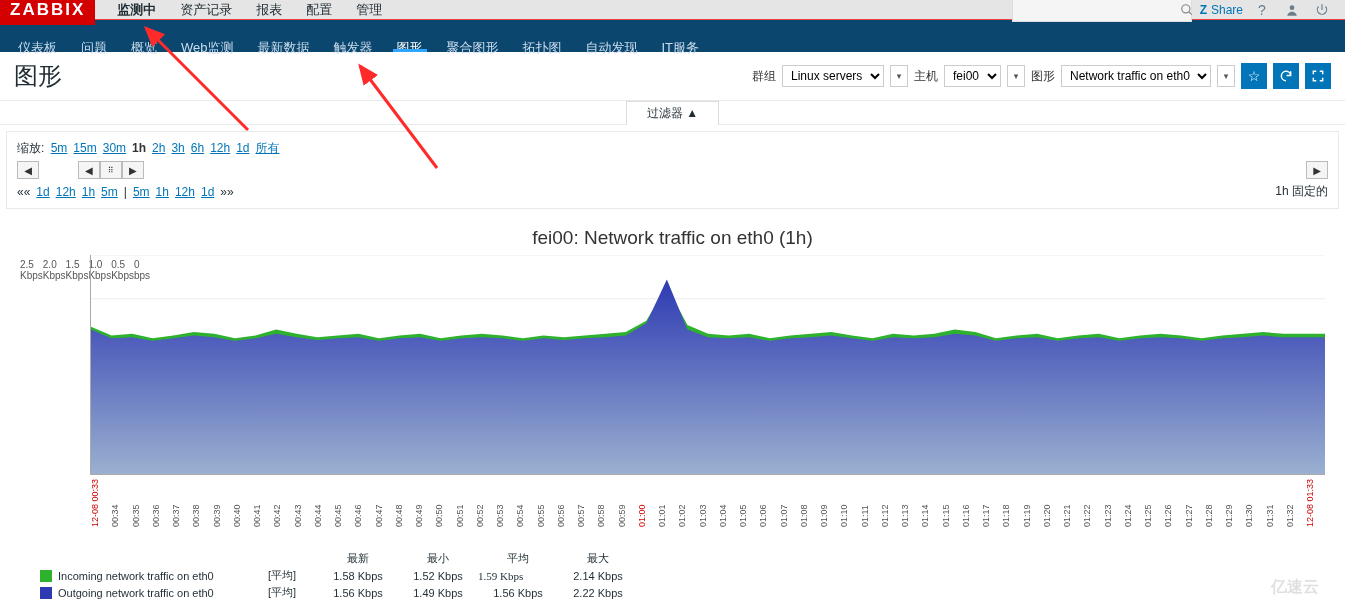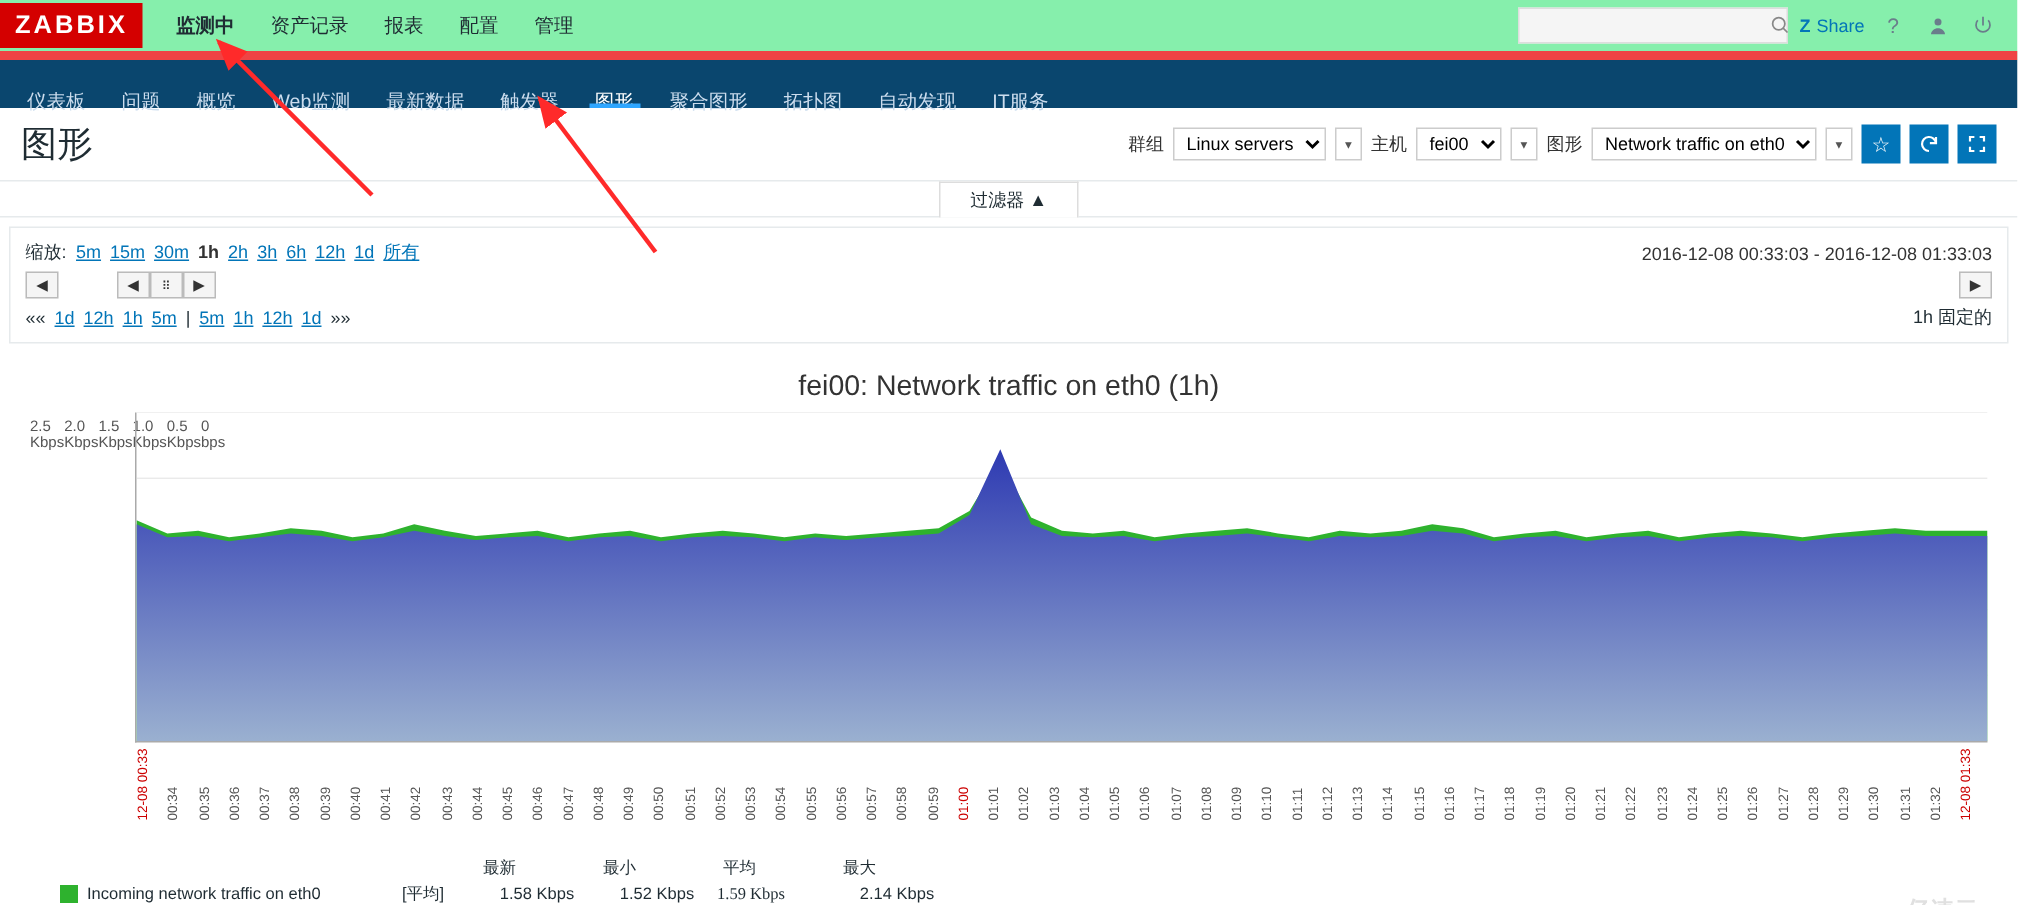--- a/index.html
+++ b/index.html
@@ -1,17 +1,17 @@
 <!DOCTYPE html>
 <html><head>
 <meta charset="utf-8">
 <style>
 *{box-sizing:border-box;margin:0;padding:0;font-family:Arial,"Microsoft YaHei",sans-serif}
 body{background:#fff;font-size:12px;color:#1f2c33;width:1345px}
-.header{display:flex;align-items:center;height:40px;background:#86efac;border-bottom:6px solid #ef4444}
+.header{display:flex;align-items:center;height:20px;background:#e5e5e5;border-bottom:1px solid #ef4444}
 .logo{background:#d40000;color:#fff;font-weight:bold;font-size:17px;letter-spacing:2px;padding:5px 10px;margin-right:10px}
 .top-nav{display:flex;height:32px}
 .top-nav a{padding:0 12px;line-height:32px;color:#1f2c33;text-decoration:none;font-size:13px;cursor:pointer}
 .top-nav a.active{font-weight:bold}
 .header-right{margin-left:auto;display:flex;align-items:center;gap:8px;padding-right:12px}
 .search-box{display:flex;align-items:center;background:#f5f5f5;border:1px solid #ddd;height:24px;width:180px}
 .search-box input{border:none;background:none;outline:none;flex:1;padding:0 6px;font-size:12px}
 .icon-btn{width:22px;height:22px;display:flex;align-items:center;justify-content:center;color:#6a7d8b;cursor:pointer;font-size:14px}
 .share{color:#0275b8;font-size:12px;display:flex;align-items:center;gap:4px;cursor:pointer}
 .sub-nav{background:#0a466e;color:#fff;display:flex;height:32px;padding:0 6px}
@@ -44,21 +44,21 @@
 .chart-title{text-align:center;font-size:19px;color:#333;padding:6px 0}
 .chart{display:flex;height:220px}
 .yaxis{width:70px;display:flex;flex-direction:row;justify-content:space-between;padding:4px 8px 4px 0;font-size:10px;color:#555}
 .plot{flex:1;position:relative;border-left:1px solid #aaa;border-bottom:1px solid #aaa}
 .plot svg{position:absolute;inset:0;width:100%;height:100%}
 .xaxis{display:flex;margin-left:70px;font-size:9px;color:#555;padding-top:4px}
 .xaxis span{writing-mode:vertical-rl;transform:rotate(180deg);display:inline-block;width:20.3px;text-align:left}
 .xaxis span.red{color:#c00}
 .legend{margin-left:20px;margin-top:24px;font-size:11px;display:grid;grid-template-columns:18px 210px 50px 80px 80px 80px 80px;row-gap:2px;align-items:center}
 .lg-sq{width:12px;height:12px}
-.lg-h{text-align:left;padding:0 4px}
+.lg-h{text-align:center;padding:0 4px}
 .arrow{position:absolute;pointer-events:none}
 .arrow svg{overflow:visible}
 .watermark{position:absolute;right:20px;bottom:12px;color:#ccc;font-size:16px;font-weight:bold;opacity:.6}
 </style>
 </head>
 <body>
 
 <div class="header">
   <div class="logo">ZABBIX</div>
   <div class="top-nav" id="top-nav">
@@ -139,23 +139,20 @@
 
 <div class="filter-tab">
   <div class="tab">过滤器 ▲</div>
 </div>
 
 <div class="time-panel">
   <div class="tp-row1">
     <span class="zoom-links" id="zoom-links">
       <span>缩放:</span>
     <a>5m</a><a>15m</a><a>30m</a><a class="curr">1h</a><a>2h</a><a>3h</a><a>6h</a><a>12h</a><a>1d</a><a>所有</a></span>
-    <span class="time-range">
-      <span>2016-12-08 00:33:03</span> - <span>2016-12-08 01:33:03</span>
-    </span>
   </div>
   <div class="tp-row2">
     <div class="pg-btn">◀</div>
     <div class="slider"></div>
     <div class="pg-btn">◀</div>
     <div class="pg-btn" style="font-size:8px">⠿</div>
     <div class="pg-btn">▶</div>
     <div style="flex:30"></div>
     <div class="pg-btn">▶</div>
   </div>

